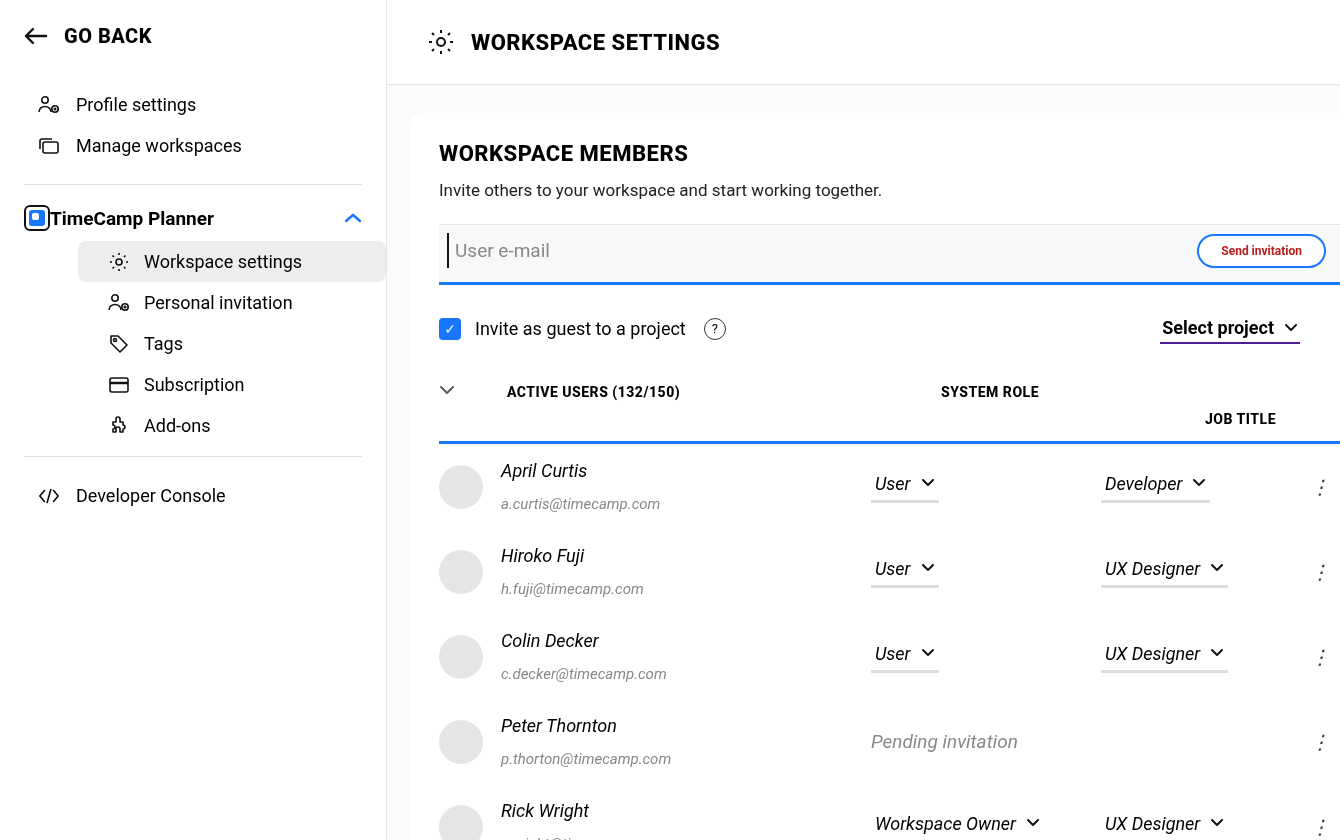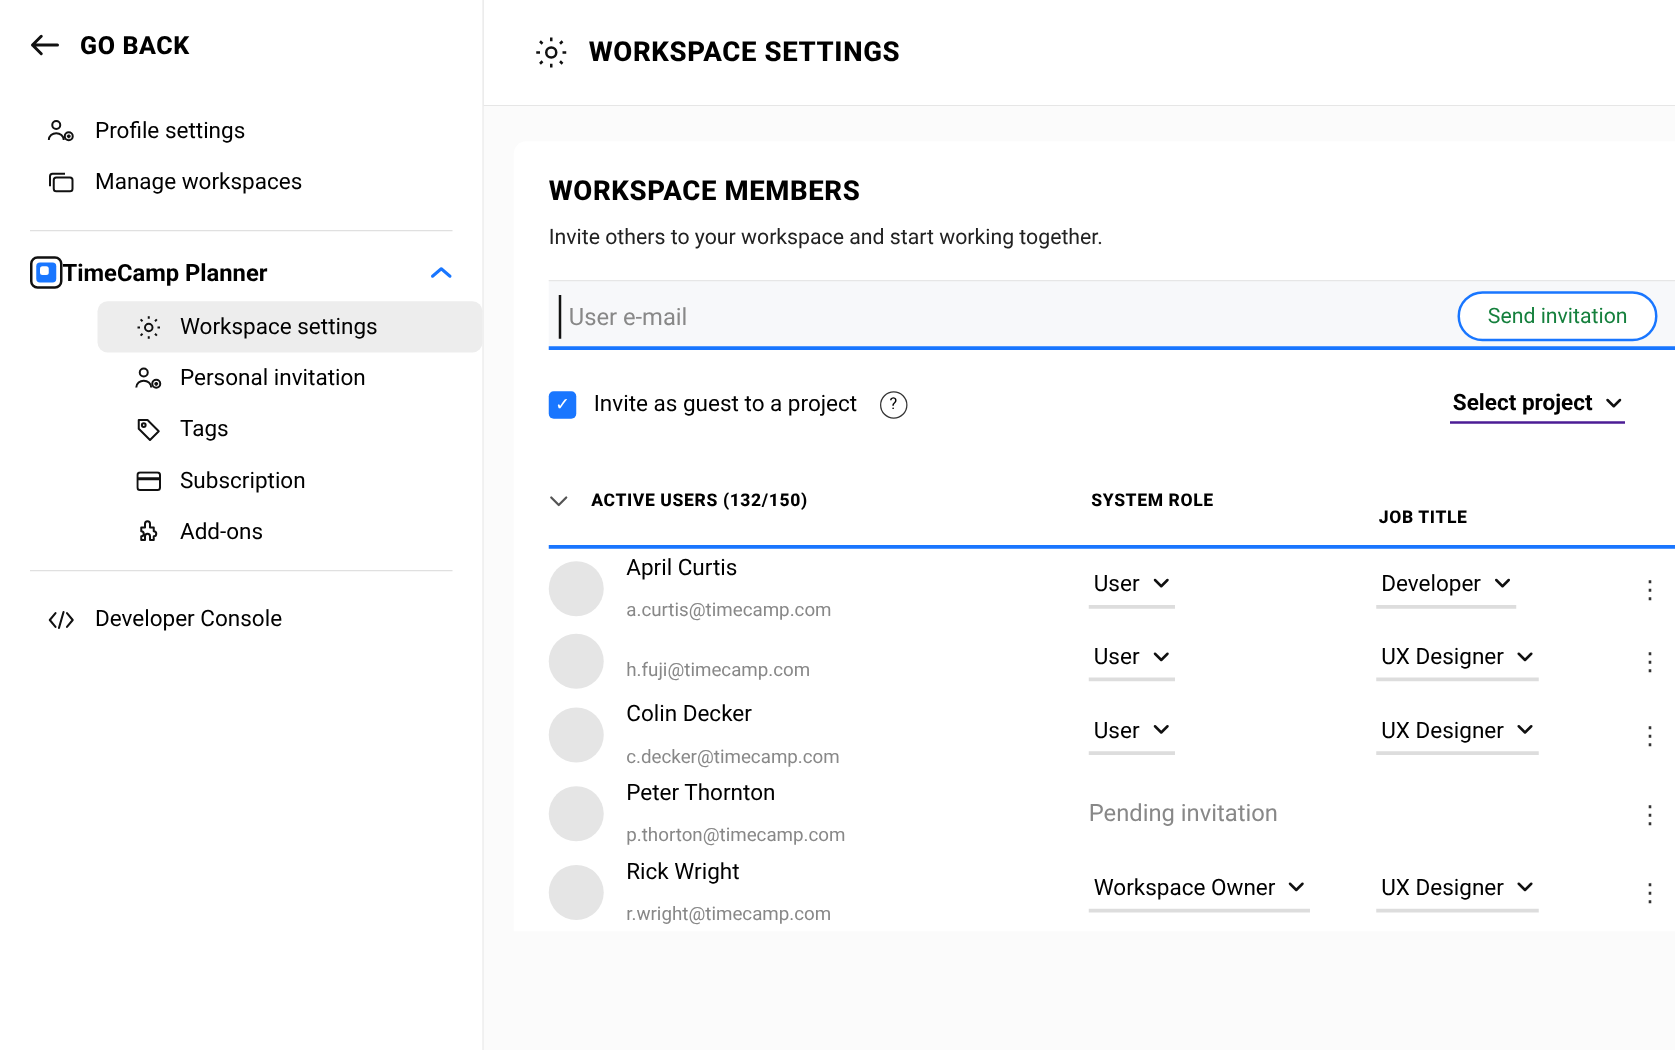--- a/index.html
+++ b/index.html
@@ -24,39 +24,39 @@
 .sub-item.active { background: #ededed; }
 
 .main { flex: 1; display: flex; flex-direction: column; }
 .main-header { display: flex; align-items: center; gap: 16px; padding: 28px 40px; border-bottom: 1px solid #e6e6e6; }
 .main-title { font-size: 22px; font-weight: 800; letter-spacing: 0.5px; }
 .content { background: #fbfbfb; flex: 1; padding: 28px 0 0 0; }
 .card { background: #fff; border-top-left-radius: 10px; margin-left: 24px; padding: 28px 0 0 28px; }
 .card-title { font-size: 22px; font-weight: 800; letter-spacing: 0.5px; margin-bottom: 14px; }
 .card-desc { font-size: 17px; color: #222; margin-bottom: 24px; }
 
-.invite-bar { display: flex; align-items: center; border-top:1px solid #e6e6e6; border-bottom: 3px solid #1976ff; background: #f7f8fa; padding: 8px 14px 4px 8px; }
+.invite-bar { display: flex; align-items: center; border-top:1px solid #e6e6e6; border-bottom: 3px solid #1976ff; background: #f7f8fa; padding: 8px 14px 14px 8px; }
 .invite-input { flex: 1; font-size: 19px; color: #777; border: none; outline: none; background: transparent; padding: 6px 4px; border-left: 2px solid #111; padding-left: 6px; }
 .invite-input::placeholder { color: #888; }
-.send-btn { border: 2px solid #1976ff; color: #15803d; background: #fff; font-size: 17px; font-weight: 400; padding: 8px 22px; border-radius: 24px; cursor: pointer; }
+.send-btn { border: 2px solid #1976ff; color: #b91c1c; background: #fff; font-size: 12px; font-weight: 700; padding: 8px 22px; border-radius: 24px; cursor: pointer; }
 
 .guest-row { display: flex; align-items: center; gap: 14px; padding: 28px 0 20px 0; }
 .checkbox { width: 22px; height: 22px; background: #1976ff; border-radius: 4px; display: flex; align-items: center; justify-content: center; cursor:pointer; }
 .check { color:#fff; font-size:14px; }
 .guest-label { font-size: 18px; }
 .help { width: 22px; height: 22px; border: 1.5px solid #333; border-radius: 50%; display:flex; align-items:center; justify-content:center; font-size:13px; cursor:pointer; margin-left:4px;}
 .project-select { margin-left: auto; margin-right: 40px; display:flex; align-items:center; gap:10px; font-size:18px; font-weight:700; border-bottom:2px solid #4c1d95; padding:4px 2px; cursor:pointer;}
 
-.table-head { display: flex; align-items: center; padding: 20px 0 14px 0; border-bottom: 3px solid #1976ff; }
+.table-head { display: flex; padding: 20px 0 14px 0; border-bottom: 3px solid #1976ff; gap: 34px; }
 .th-toggle { width: 34px; display:flex; justify-content:flex-start; }
 .th-active { font-size: 14px; font-weight: 800; letter-spacing: 0.5px; flex: 0 0 400px; }
 .th-role { font-size: 14px; font-weight: 800; letter-spacing: 0.5px; flex: 0 0 230px; }
 .th-job { font-size: 14px; font-weight: 800; letter-spacing: 0.5px; flex: 1; margin-top: 27px; }
 
-.trow { display: flex; align-items: center; padding: 5px 0; }
+.trow { display: flex; align-items: center; padding: 16px 0; font-style: italic; }
 .avatar { width: 44px; height: 44px; border-radius: 50%; background: #e5e5e5; margin-right: 18px; }
 .user-col { flex: 0 0 370px; }
 .user-name { font-size: 18px; }
 .user-email { font-size: 15px; color: #888; margin-top: 14px; }
 .role-col { flex: 0 0 230px; }
 .job-col { flex: 1; }
 .dropdown { display: inline-flex; align-items: center; gap: 10px; font-size: 18px; border-bottom: 3px solid #ddd; padding: 2px 4px 6px 4px; cursor:pointer; }
 .pending { font-size: 19px; color: #888; }
 .dots { width: 24px; text-align:center; font-size: 20px; color: #333; cursor:pointer; padding-right: 30px; }
 
@@ -244,20 +244,21 @@
                   <svg width="14" height="10" viewBox="0 0 14 10" stroke="#111" stroke-width="2" fill="none" stroke-linecap="round" stroke-linejoin="round">
                     <path d="M2 2l5 5 5-5"></path>
                   </svg>
                 </span>
               </span></div>
             <div class="dots">⋮</div>
           </div>
           <div class="trow">
             <div class="avatar"></div>
             <div class="user-col">
+              <div class="user-name">Hiroko Fuji</div>
               <div class="user-email">h.fuji@timecamp.com</div>
             </div>
             <div class="role-col"><span class="dropdown">
                 <span>User</span>
                 <span>
                   <svg width="14" height="10" viewBox="0 0 14 10" stroke="#111" stroke-width="2" fill="none" stroke-linecap="round" stroke-linejoin="round">
                     <path d="M2 2l5 5 5-5"></path>
                   </svg>
                 </span>
               </span></div>

